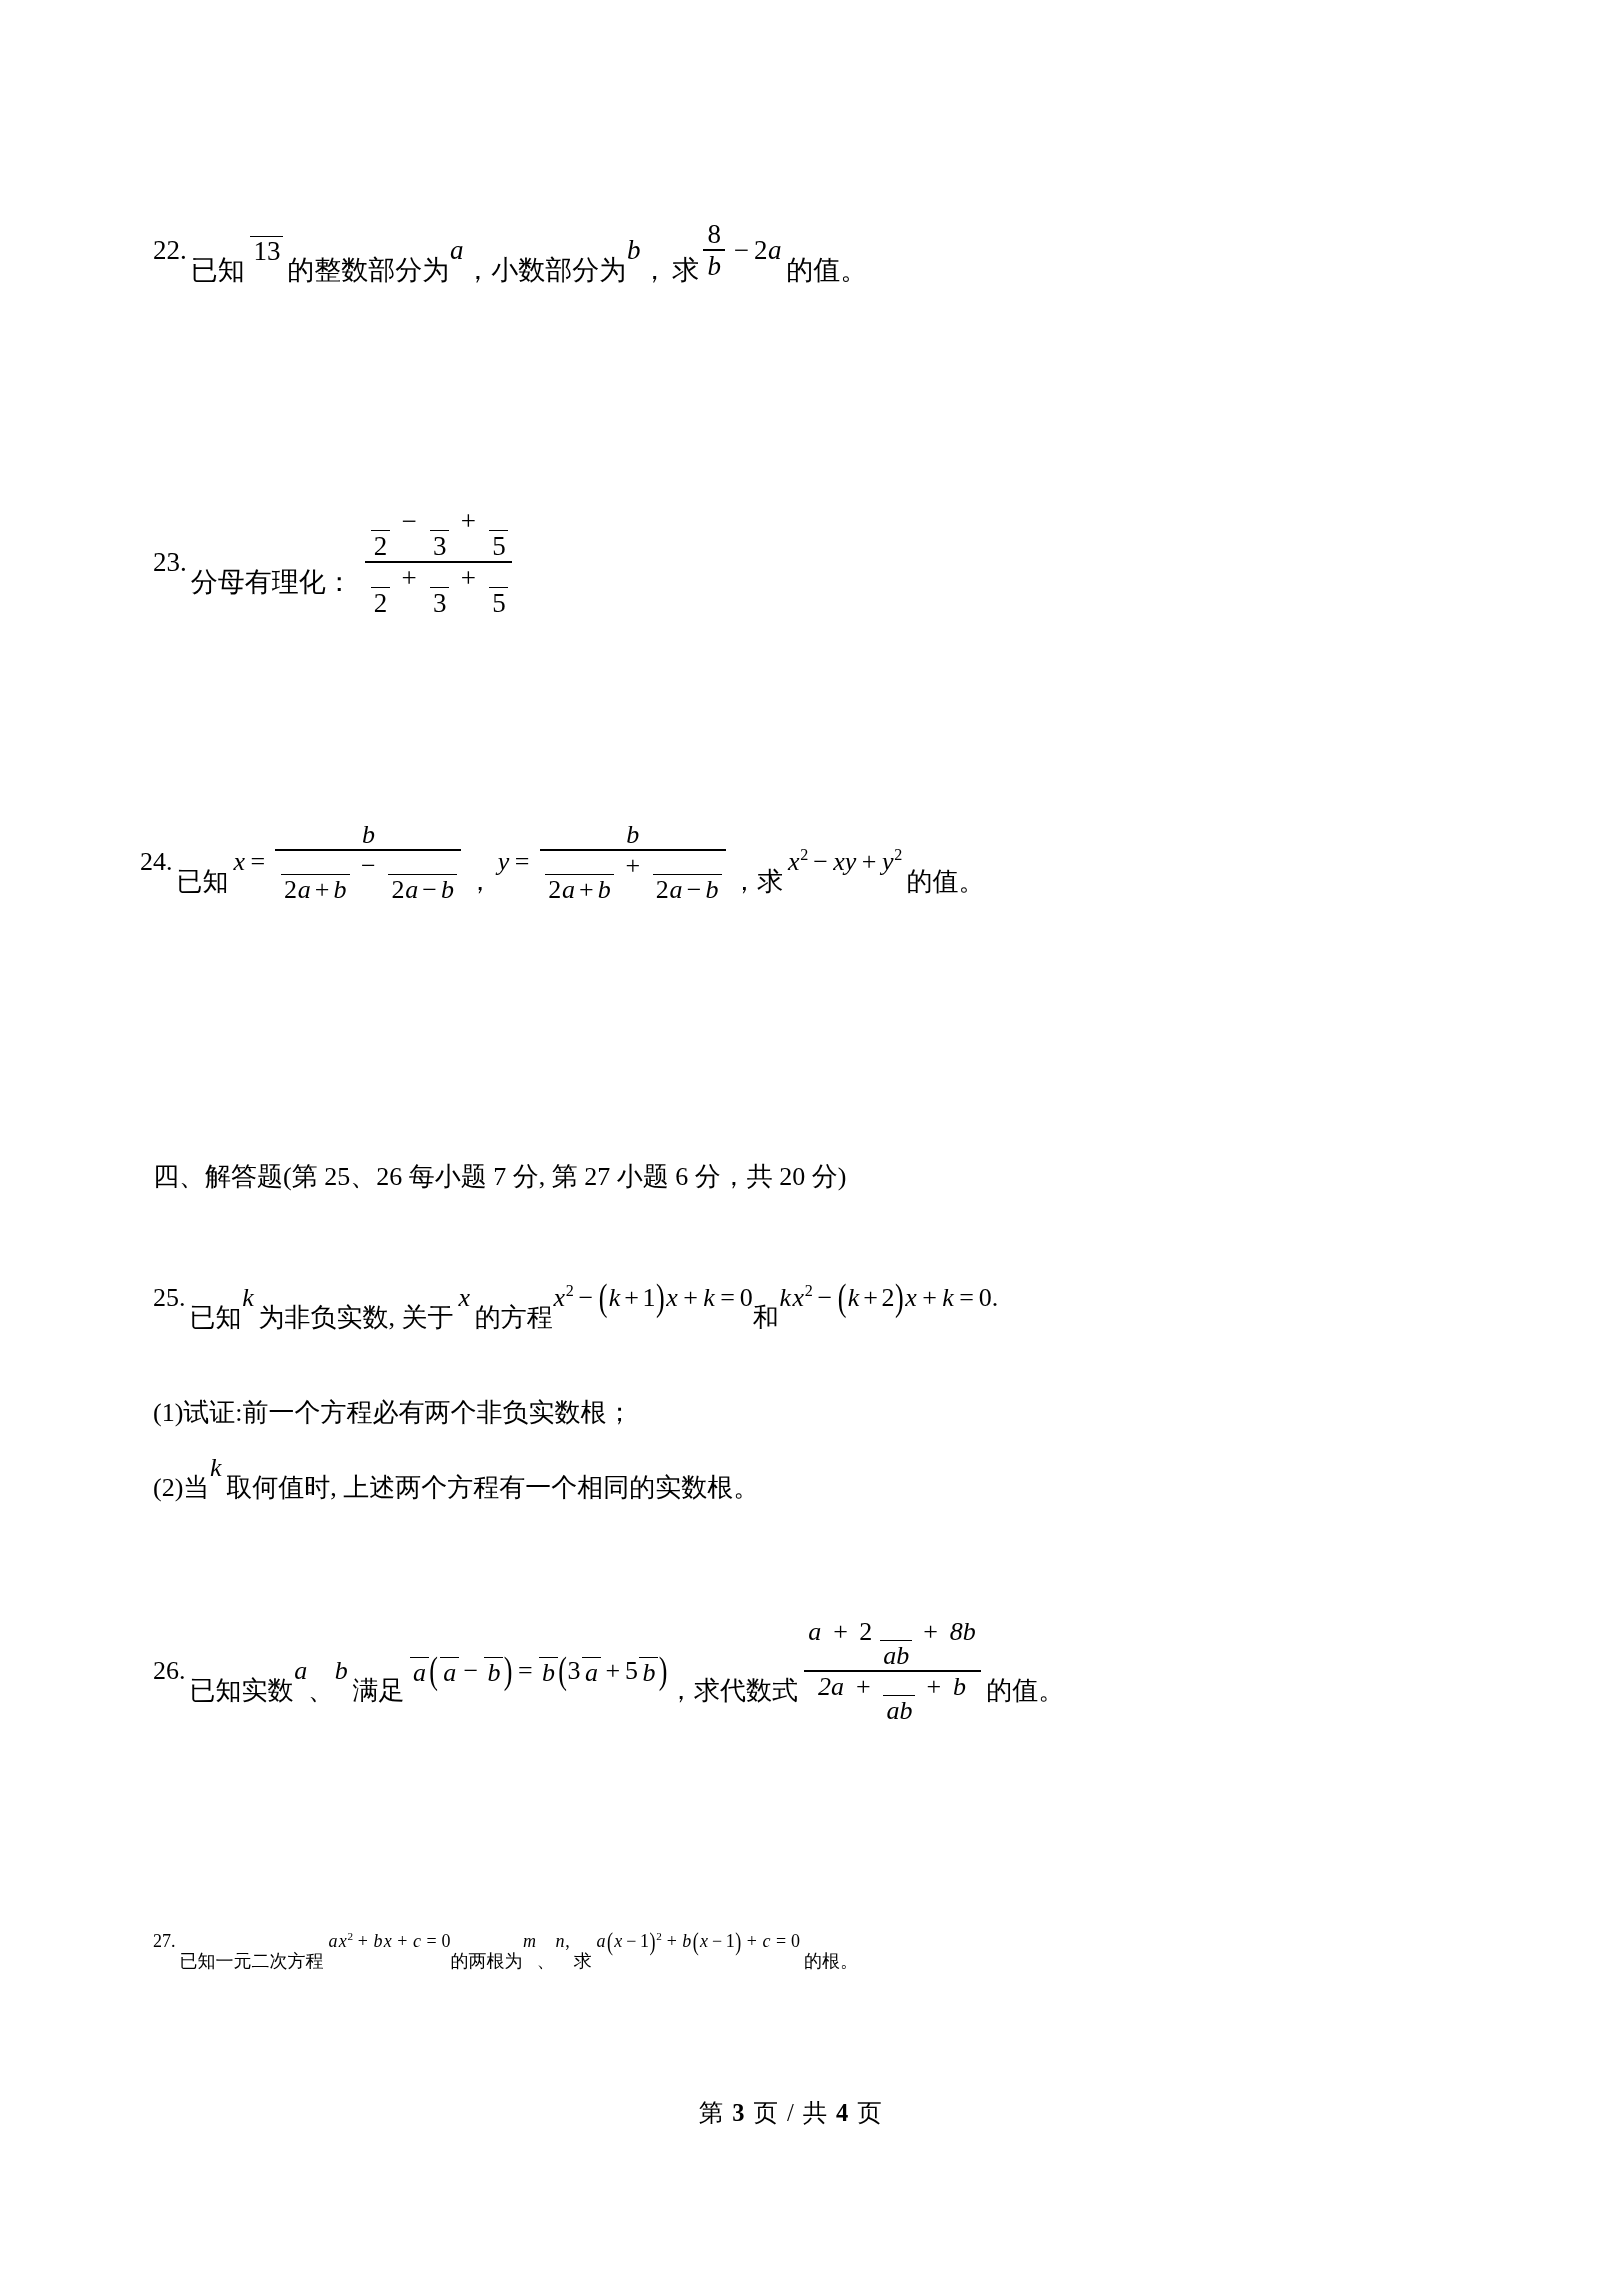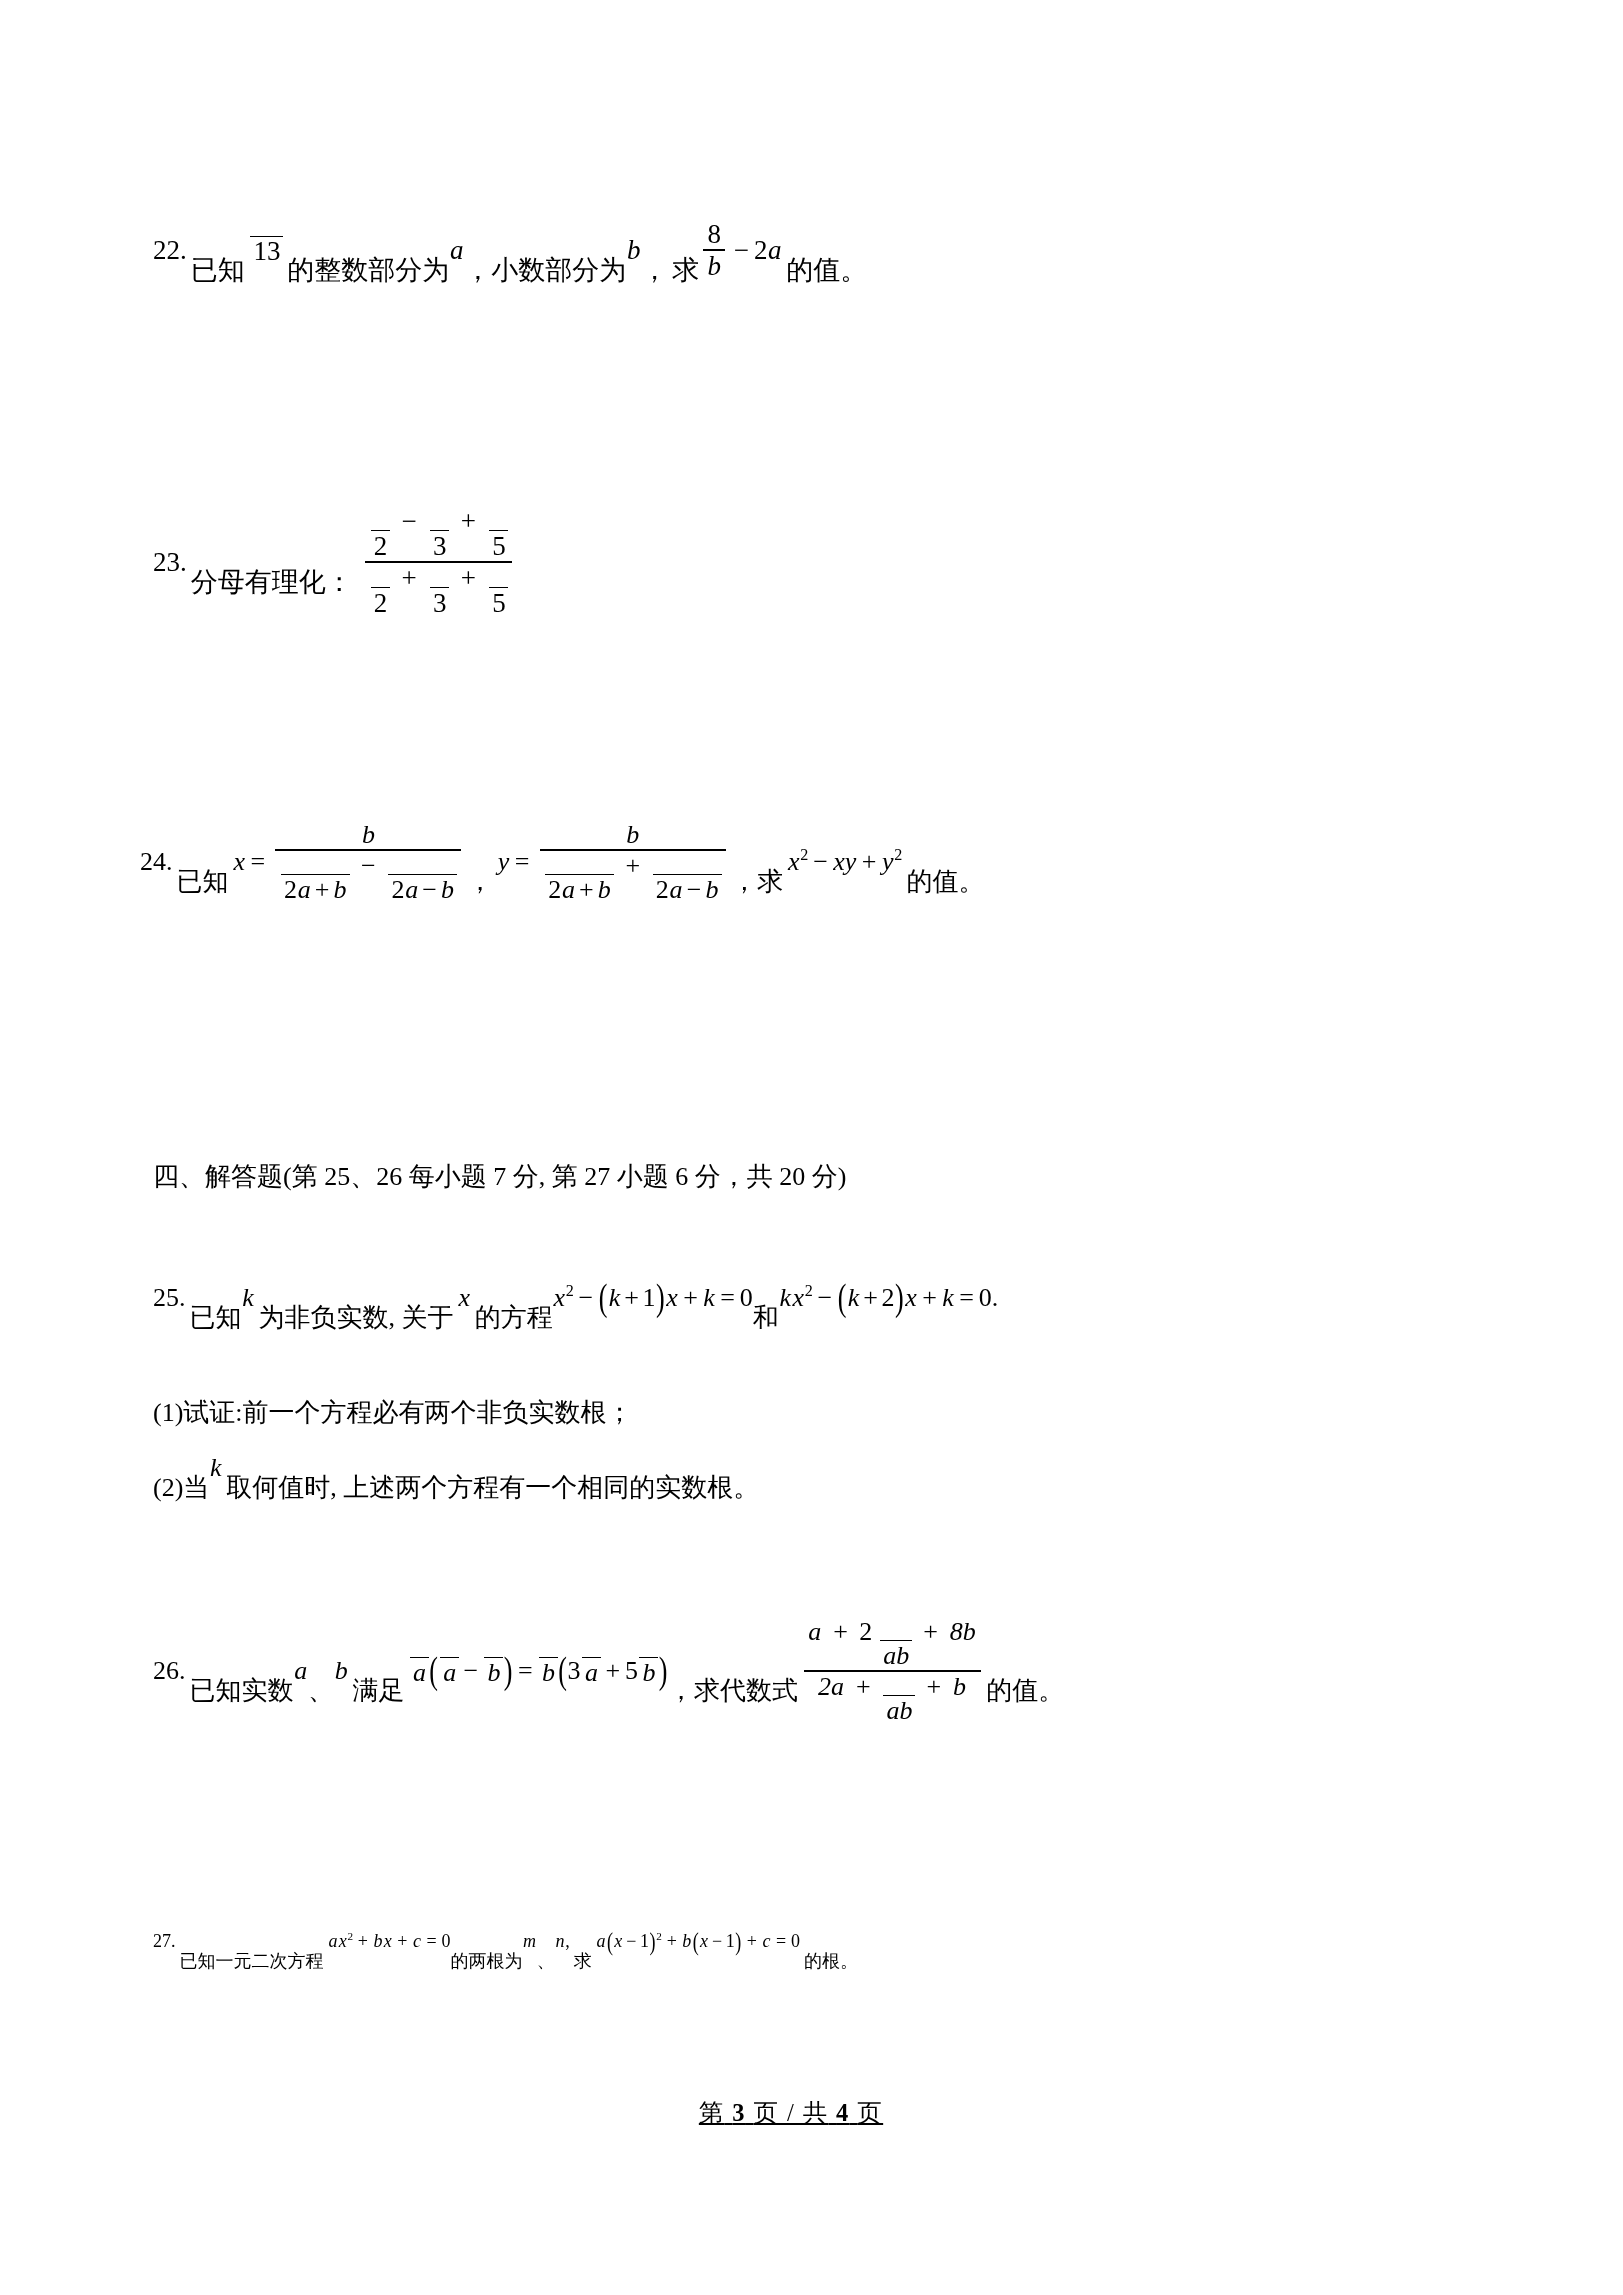--- a/index.html
+++ b/index.html
@@ -134,21 +134,20 @@
   }
 
   
   .footer {
     position: absolute;
     left: 0;
     width: 1582px;
     text-align: center;
     font-size: 24.5px;
     letter-spacing: 1.4px;
-    text-decoration: underline;
   }
   .footer b { font-weight: bold; }
 </style>
 </head>
 <body>
 
 <div id="page">
 
   <div class="qline" style="left:153px; top:217px;">
     <span class="num">22.</span>

